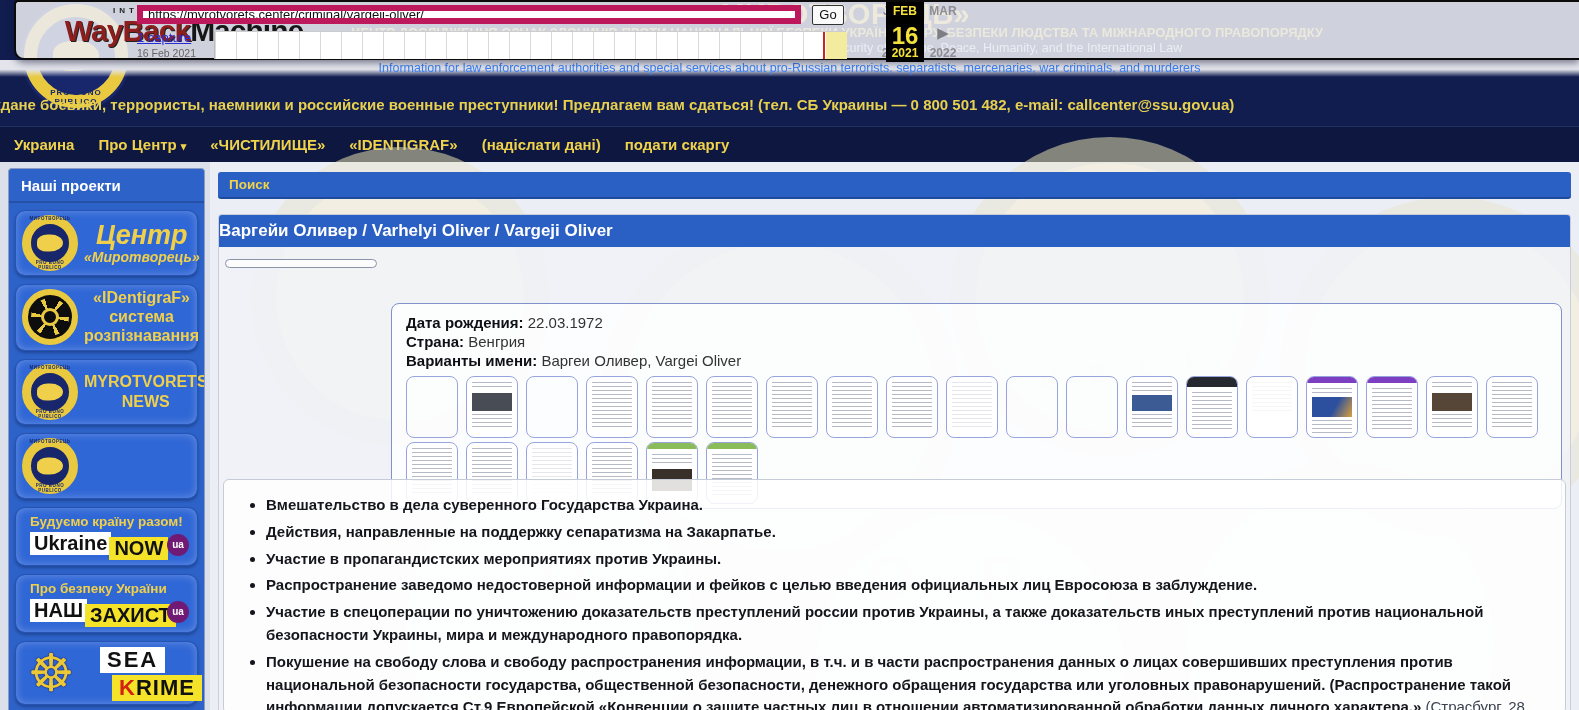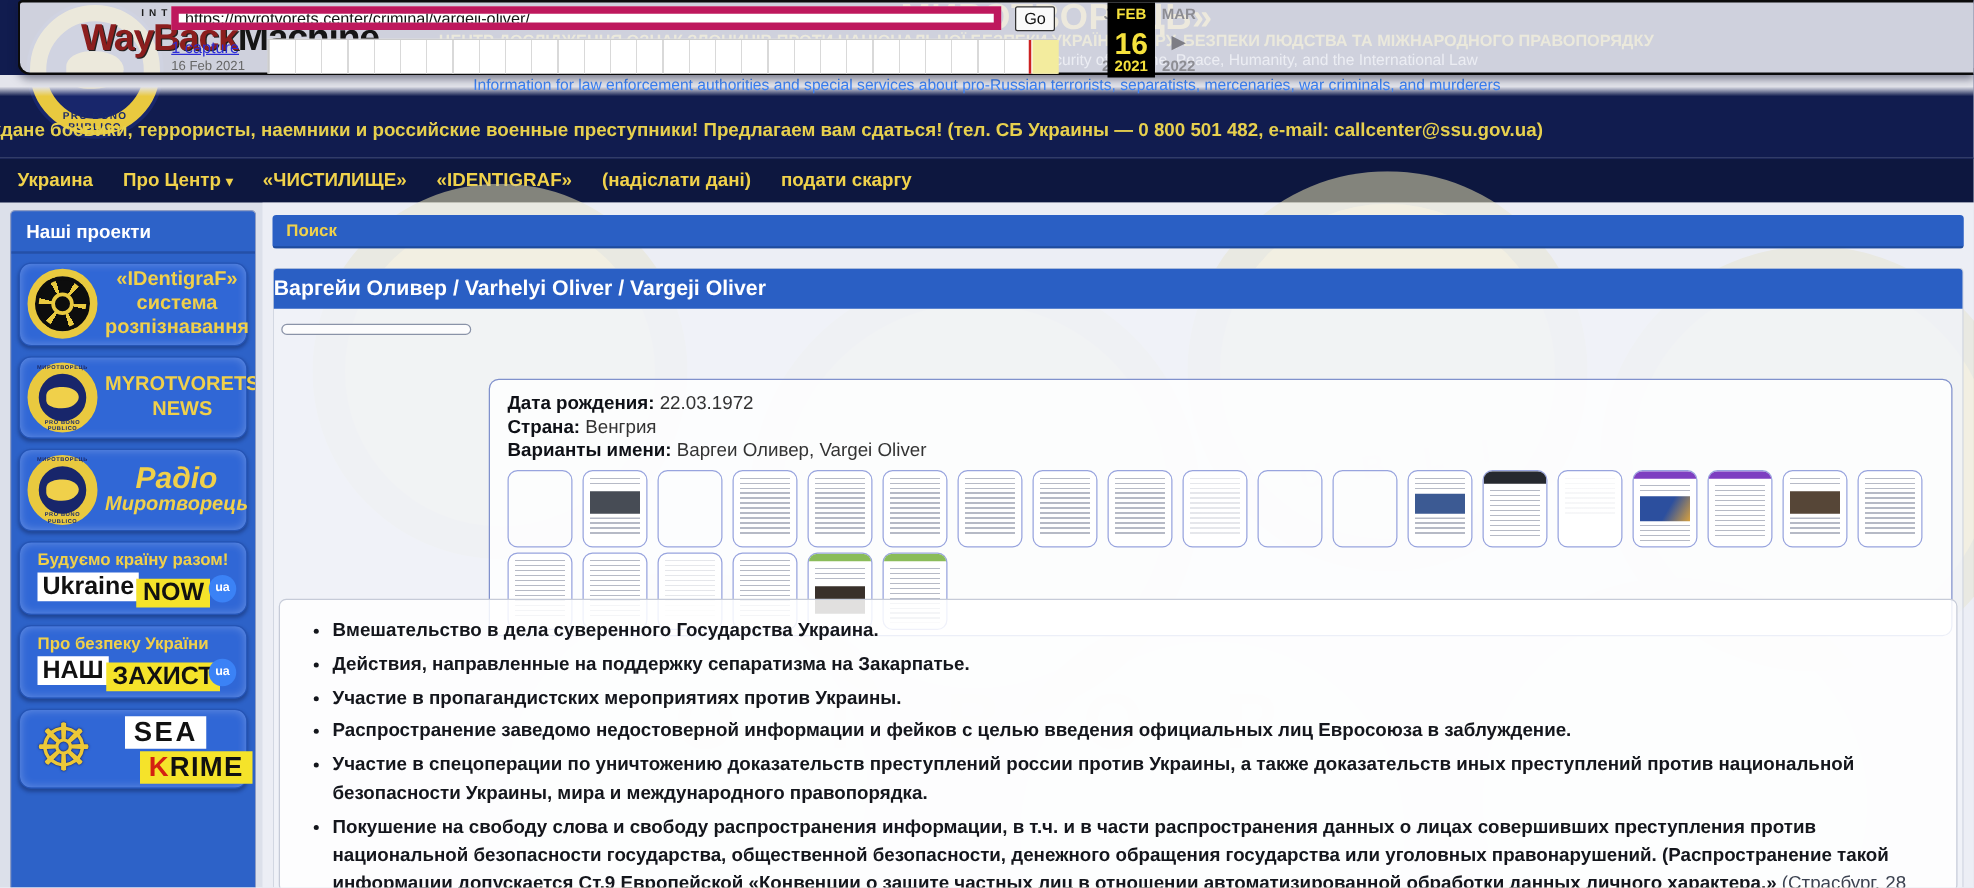--- a/index.html
+++ b/index.html
@@ -99,21 +99,21 @@
   .it1-l2 { font-size:14px; font-weight:700; font-style:italic; }
   .it2 div { font-size:16px; font-weight:700; line-height:1.18; }
   .it3 div { font-size:16px; font-weight:700; line-height:1.25; }
   .it4-l1 { font-size:24px; font-weight:700; font-style:italic; line-height:1.05; }
   .it4-l2 { font-size:16px; font-weight:700; font-style:italic; }
   .sb-tag { font-size:13.5px; font-weight:700; color:#f0d04a; margin:2px 0 3px; text-align:left; padding-left:8px; }
   .brand-row { text-align:left; padding-left:8px; padding-bottom:6px; }
   .w-white { background:#fff; color:#111; font-weight:800; font-size:20px; padding:0 4px; display:inline-block; }
   .w-yellow { background:#f5e32a; color:#111; font-weight:800; font-size:20px; padding:0 5px; display:inline-block;
               transform:translate(-2px,5px); }
-  .ua-badge { position:absolute; right:8px; top:26px; width:22px; height:22px; border-radius:50%; background:#3b82f6;
+  .ua-badge { position:absolute; right:8px; top:26px; width:22px; height:22px; border-radius:50%; background:#701a75;
               color:#fff; font-size:10px; font-weight:700; display:flex; align-items:center; justify-content:center; }
   .sea-col { flex:1; text-align:left; padding-left:14px; }
   .sea { background:#fff; color:#111; font-weight:800; font-size:22px; padding:0 7px; letter-spacing:2px; display:inline-block; }
   .krime { background:#f5e32a; color:#111; font-weight:800; font-size:22px; padding:0 7px; letter-spacing:1px;
            display:inline-block; transform:translate(12px,2px); }
   .k-red { color:#d42211; }
 
   
   #main { position:absolute; left:210px; top:0; right:0; bottom:0; background:rgba(249,250,253,.55); z-index:2; }
   #searchbar { position:absolute; left:8px; right:8px; top:10px; height:27px; background:#2a5fc4; border-radius:3px;
@@ -225,20 +225,31 @@
   <div class="wm" style="left:380px; top:295px; width:340px; height:340px;"></div>
   <div class="wm" style="left:790px; top:325px; width:360px; height:360px;"></div>
   <div class="wm" style="left:1160px; top:300px; width:360px; height:360px;"></div>
   <div class="wm-text" style="left:540px; top:380px; font-size:62px; letter-spacing:24px;">О Т В О Р</div>
   <div class="wm-text" style="left:940px; top:200px; font-size:26px; letter-spacing:12px; color:rgba(90,110,185,.25); transform:rotate(-8deg);">O P U B L I</div>
 
   <div id="sidebar">
     <div class="sb-head">Наші проекти</div>
     <div class="sb-list">
 
+      <div class="sb-item">
+        <div class="emb">
+          <span class="rt">МИРОТВОРЕЦЬ</span>
+          <span class="blob"></span>
+          <span class="rb">PRO BONO PUBLICO</span>
+        </div>
+        <div class="sb-txt">
+          <div class="it1-l1">Центр</div>
+          <div class="it1-l2">«Миротворець»</div>
+        </div>
+      </div>
 
       <div class="sb-item">
         <div class="emb-id"></div>
         <div class="sb-txt it2">
           <div>«IDentigraF»</div>
           <div>система</div>
           <div>розпізнавання</div>
         </div>
       </div>
 
@@ -252,24 +263,20 @@
           <div>MYROTVORETS</div>
           <div>NEWS</div>
         </div>
       </div>
 
       <div class="sb-item">
         <div class="emb">
           <span class="rt">МИРОТВОРЕЦЬ</span>
           <span class="blob"></span>
           <span class="rb">PRO BONO PUBLICO</span>
-        </div>
-        <div class="sb-txt">
-          <div class="it4-l1">Радіо</div>
-          <div class="it4-l2">Миротворець</div>
         </div>
       </div>
 
       <div class="sb-item" style="display:block;">
         <div class="sb-tag">Будуємо країну разом!</div>
         <div class="brand-row">
           <span class="w-white">Ukraine</span><span class="w-yellow">NOW</span>
         </div>
         <span class="ua-badge">ua</span>
       </div>

